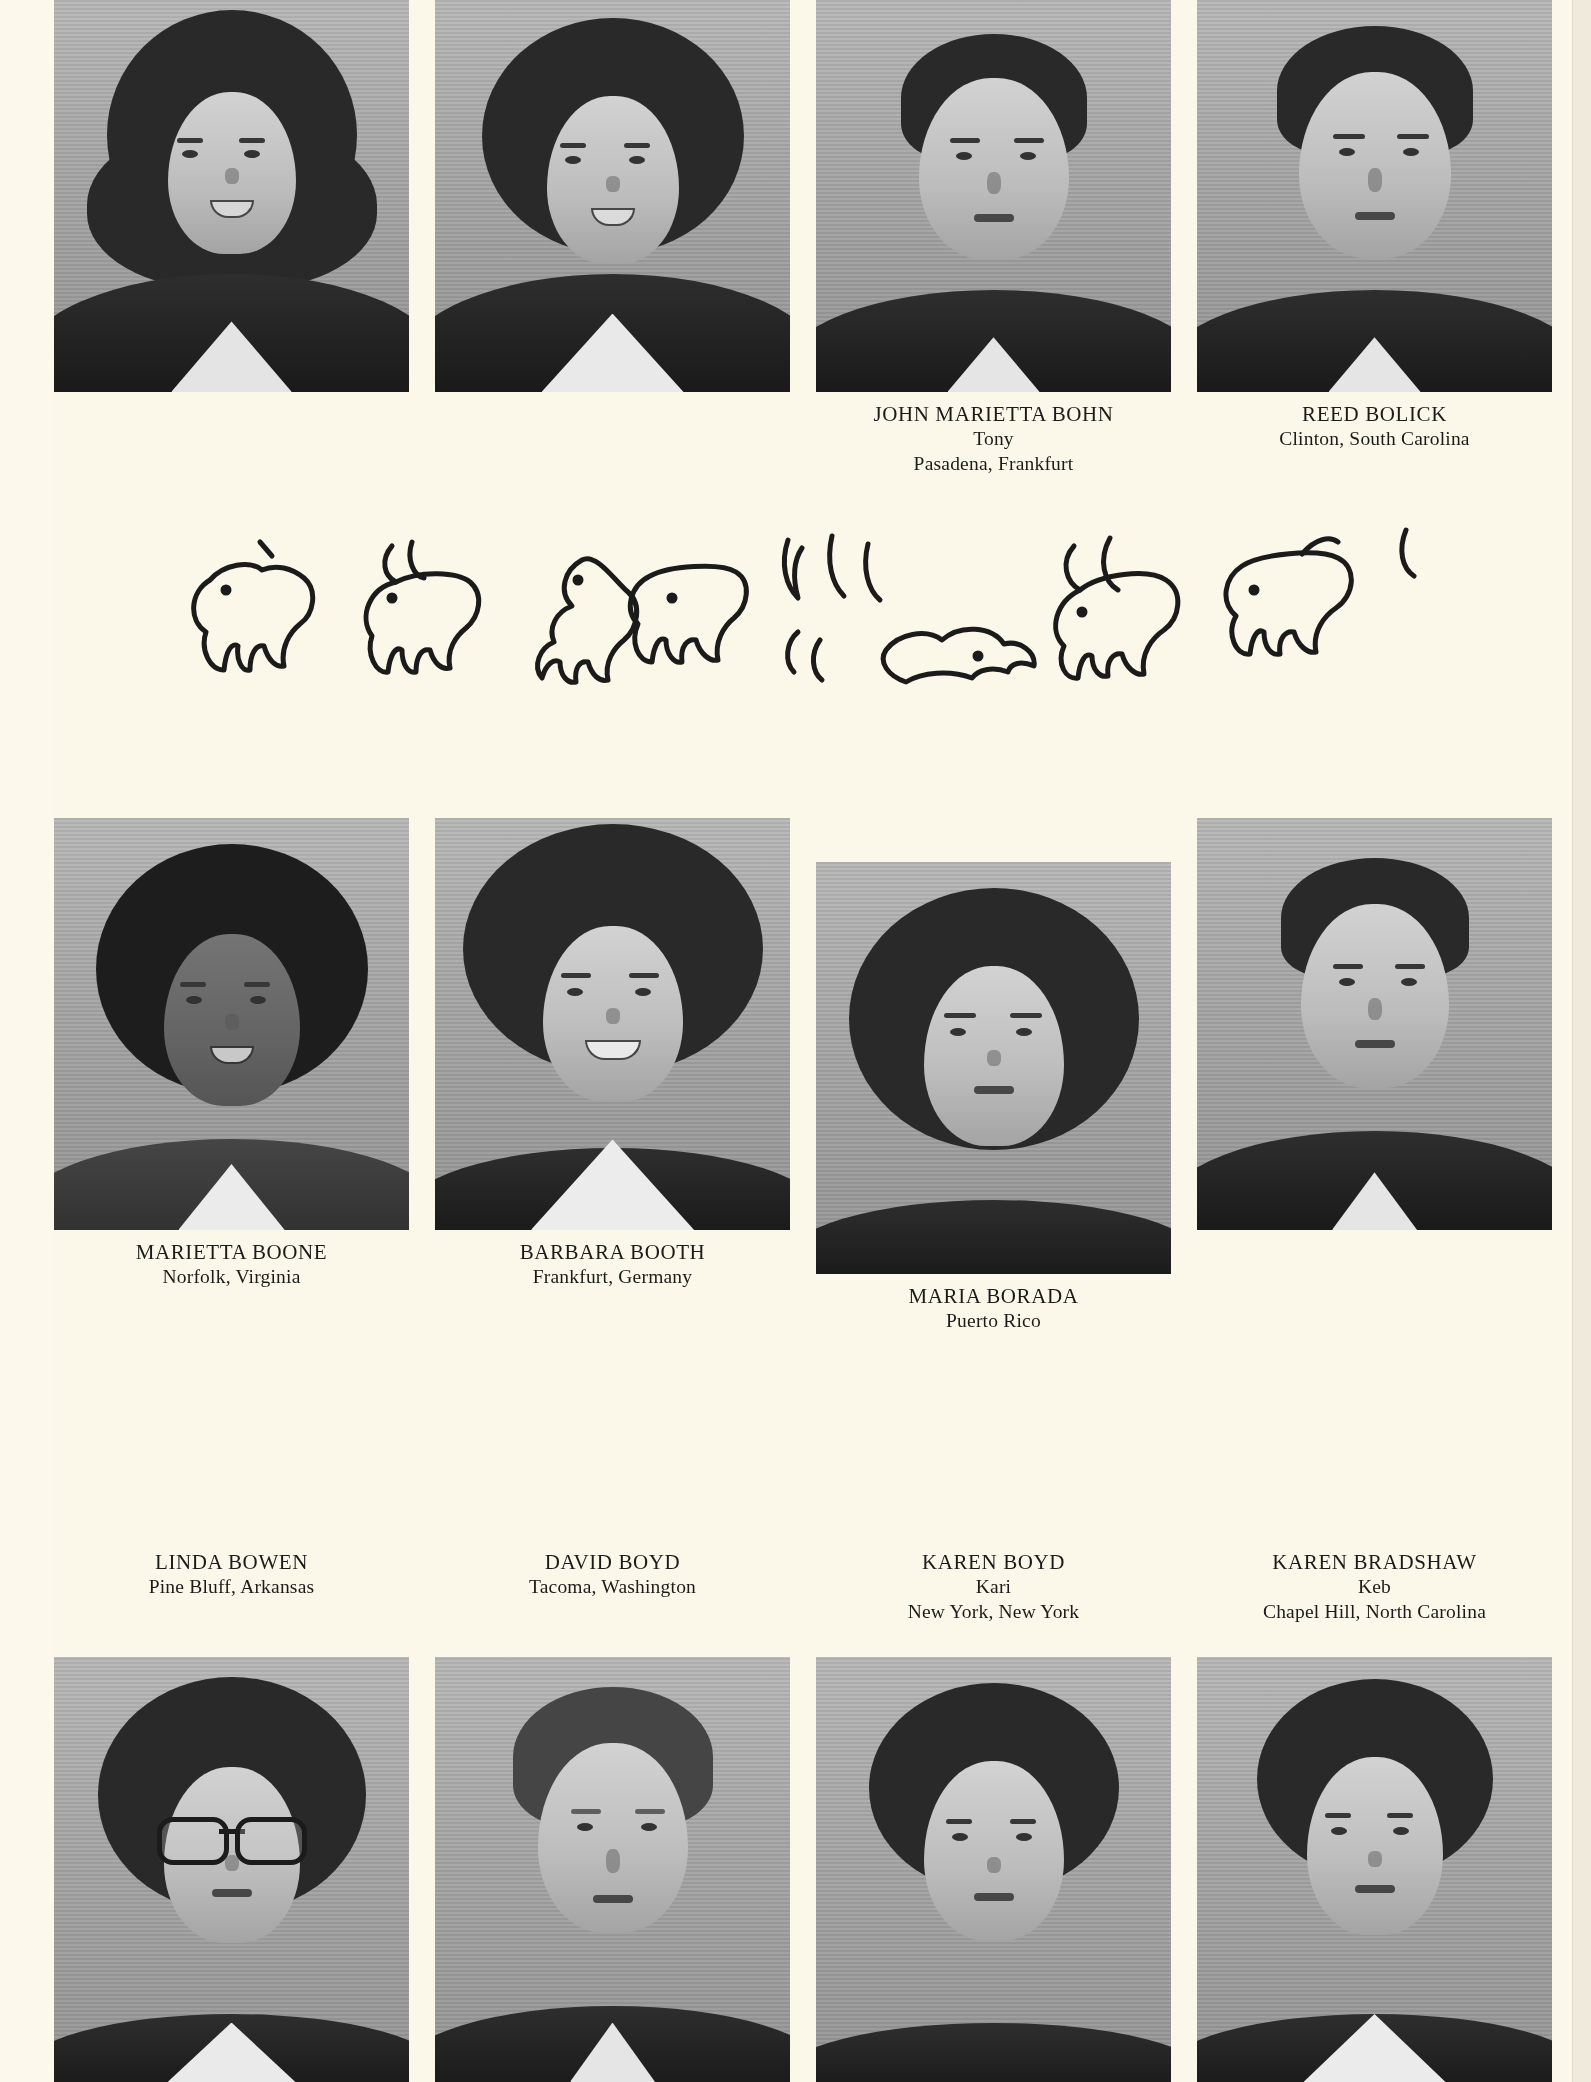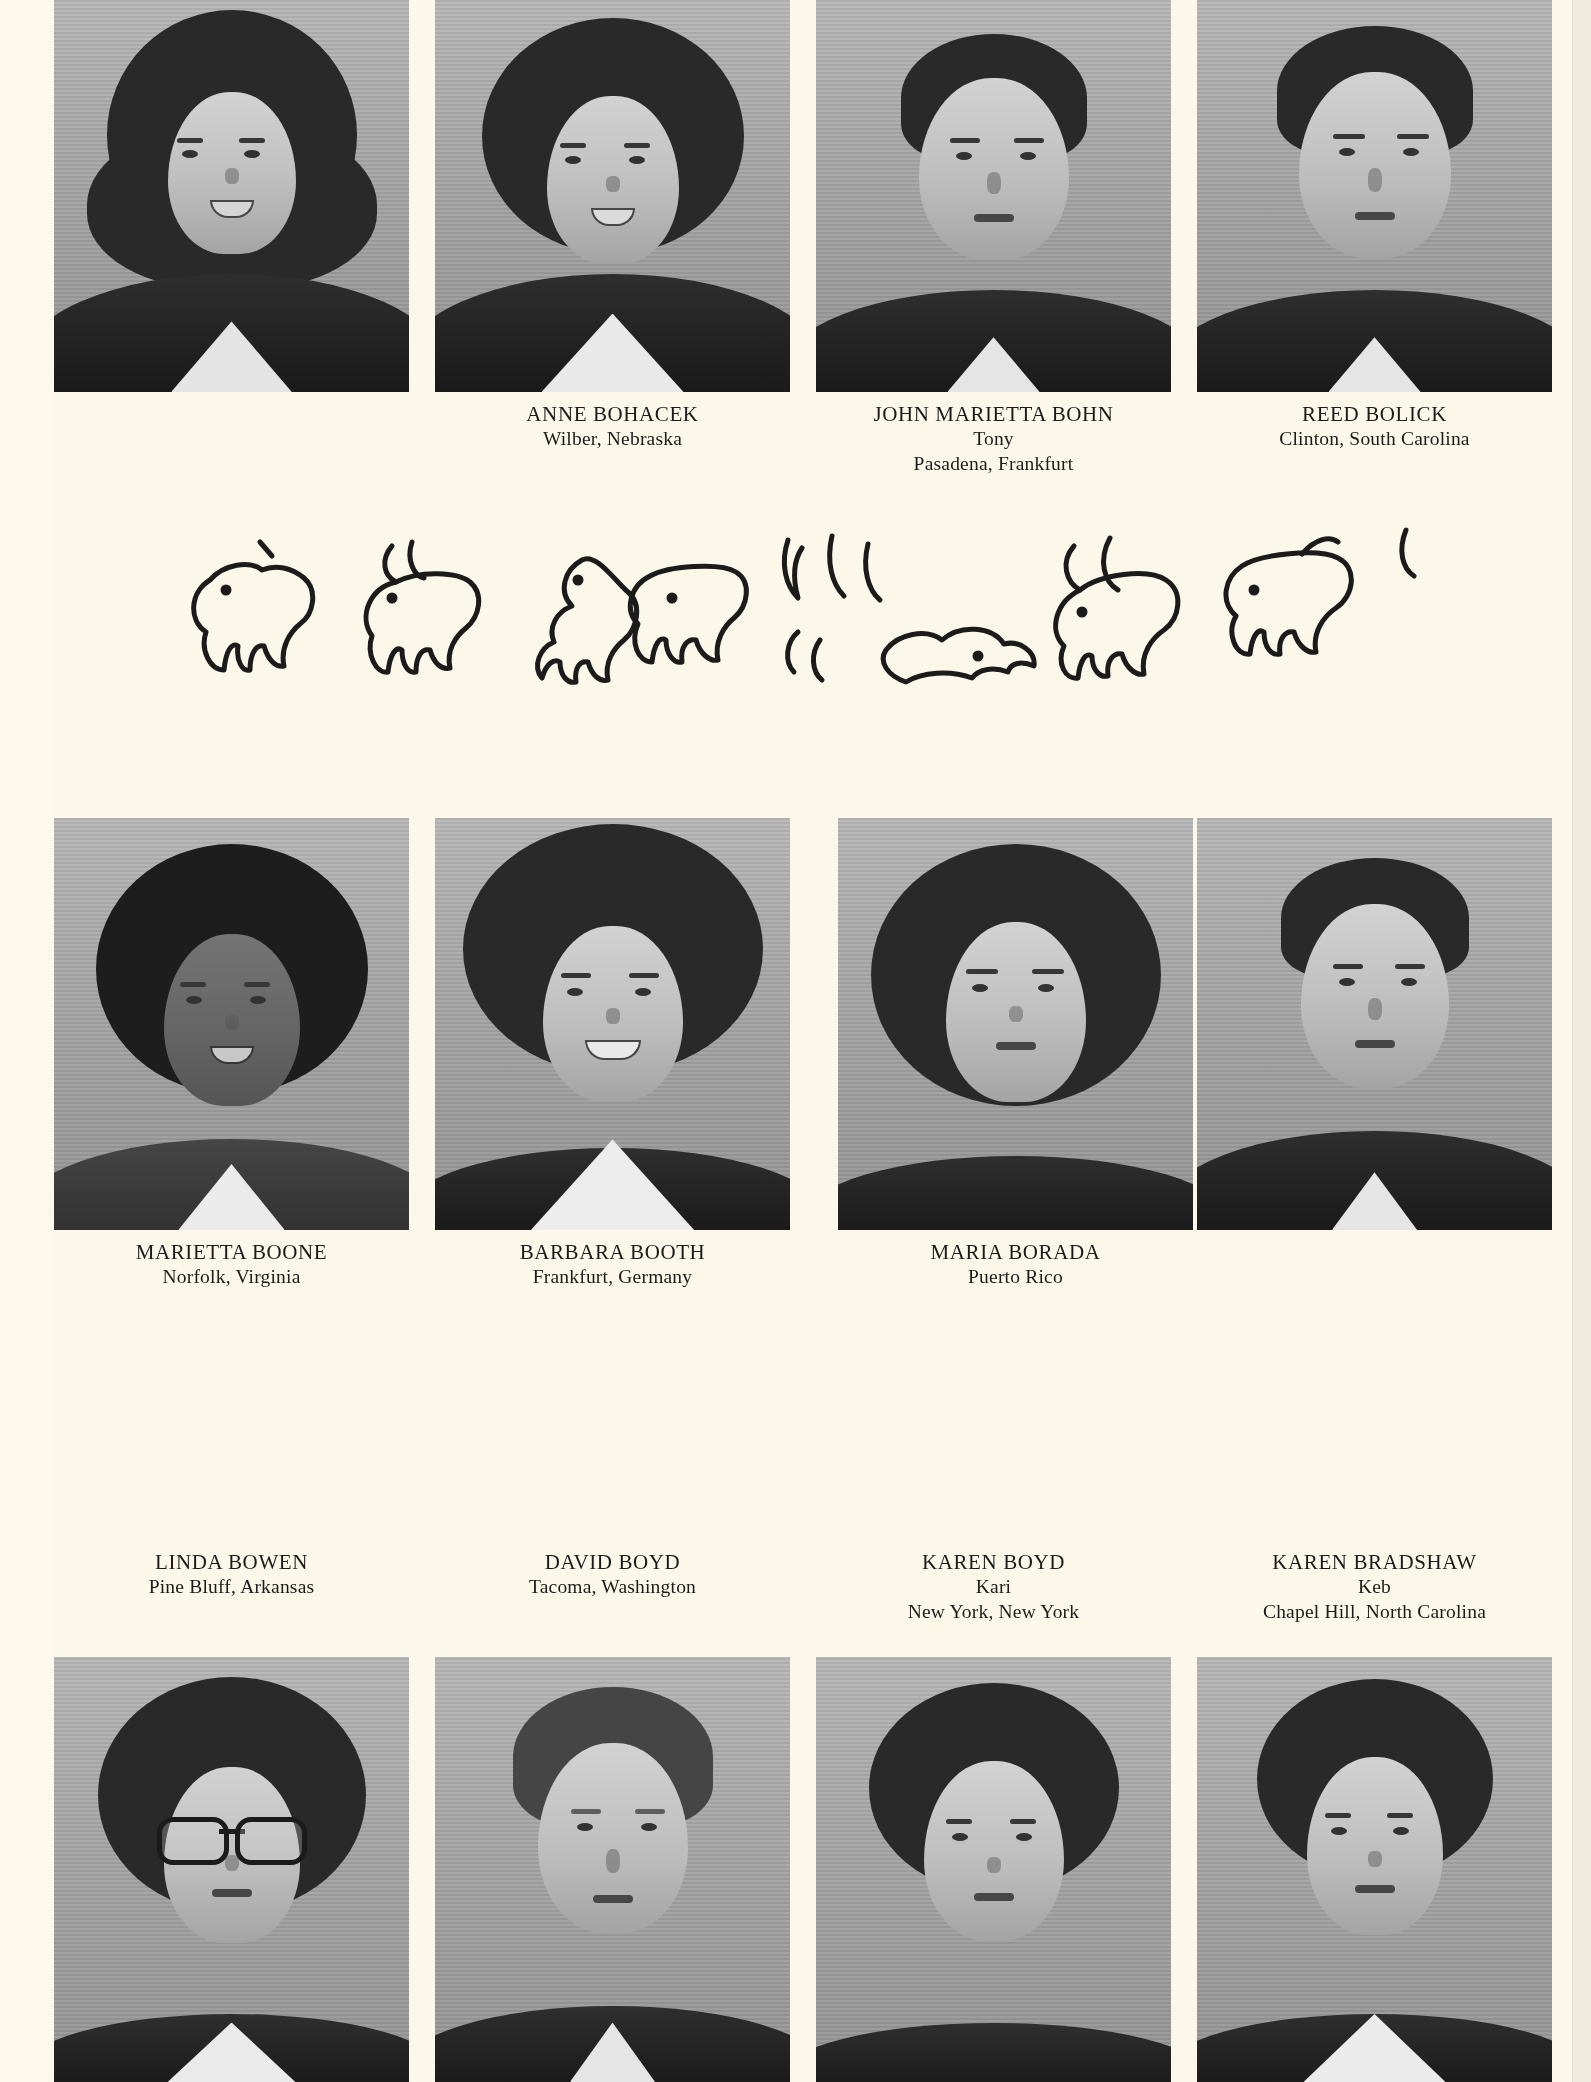--- a/index.html
+++ b/index.html
@@ -197,24 +197,20 @@
         <div class="hair" style="width:262px;height:236px;top:18px;"></div>
         <div class="face" style="width:132px;height:168px;top:96px;"></div>
         <div class="eye" style="left:130px;top:156px;"></div>
         <div class="eye" style="left:194px;top:156px;"></div>
         <div class="brow" style="left:125px;top:143px;"></div>
         <div class="brow" style="left:189px;top:143px;"></div>
         <div class="nose" style="top:176px;"></div>
         <div class="mouth" style="top:208px;background:#e2dbcd;border:2px solid #4c463e;height:14px;"></div>
         <div class="shoulders"></div>
         <div class="collar" style="width:40%;height:20%;background:#ece9e0;"></div>
-      </div>
-      <div class="caption">
-        <div class="cap-name">ANNE BOHACEK</div>
-        <div class="cap-line">Wilber, Nebraska</div>
       </div>
     </div>
 
     <div class="cell" style="left:762px;">
       <div class="portrait" style="height:392px;">
         <div class="bg-paper"></div>
         <div class="hair" style="width:186px;height:128px;top:34px;border-radius:50% 50% 30% 30%;"></div>
         <div class="face" style="width:150px;height:182px;top:78px;"></div>
         <div class="eye" style="left:140px;top:152px;"></div>
         <div class="eye" style="left:204px;top:152px;"></div>
@@ -318,21 +314,21 @@
         <div class="mouth" style="top:222px;background:#efe9dc;border:2px solid #4c463e;height:16px;width:52px;"></div>
         <div class="shoulders" style="height:24%;"></div>
         <div class="collar" style="width:46%;height:22%;background:#eeece4;"></div>
       </div>
       <div class="caption">
         <div class="cap-name">BARBARA BOOTH</div>
         <div class="cap-line">Frankfurt, Germany</div>
       </div>
     </div>
 
-    <div class="cell" style="left:784px;">
+    <div class="cell" style="left:762px;margin-top:44px;">
       <div class="portrait" style="height:412px;">
         <div class="bg-paper"></div>
         <div class="hair" style="width:290px;height:262px;top:26px;"></div>
         <div class="face" style="width:140px;height:180px;top:104px;"></div>
         <div class="eye" style="left:134px;top:166px;"></div>
         <div class="eye" style="left:200px;top:166px;"></div>
         <div class="brow" style="left:128px;top:151px;width:32px;"></div>
         <div class="brow" style="left:194px;top:151px;width:32px;"></div>
         <div class="nose" style="top:188px;"></div>
         <div class="mouth" style="top:224px;height:8px;background:#4c463e;border-radius:6px;"></div>

